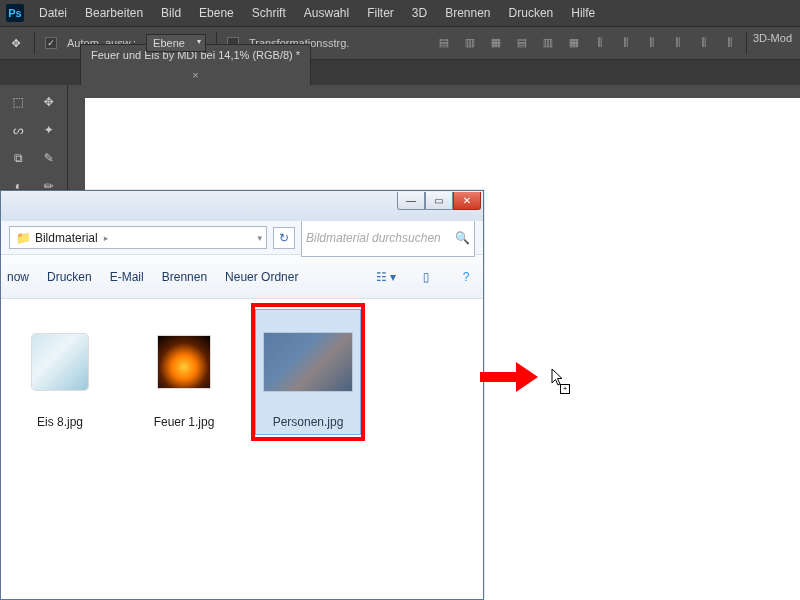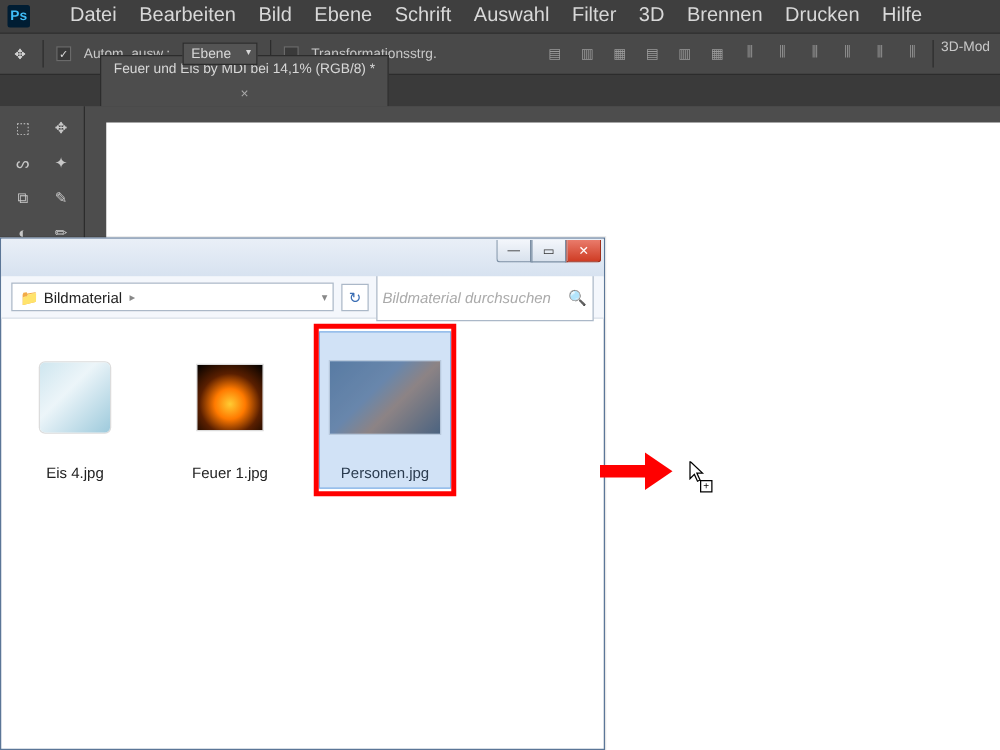--- a/index.html
+++ b/index.html
@@ -1,22 +1,22 @@
 <!DOCTYPE html>
 <html><head>
 <meta charset="utf-8">
 <style>
 * { margin: 0; padding: 0; box-sizing: border-box; font-family: "Segoe UI", Tahoma, sans-serif; }
 body { width: 800px; height: 600px; overflow: hidden; background: #fff; position: relative; }
 
 
 .ps-app { position: absolute; left: 0; top: 0; width: 800px; height: 200px; background: #3f3f3f; }
-.ps-titlebar { display: flex; align-items: center; height: 26px; background: #3f3f3f; padding: 0 6px; gap: 32px; }
+.ps-titlebar { display: flex; align-items: center; height: 26px; background: #3f3f3f; padding: 0 6px; gap: 15px; }
 .ps-logo { width: 18px; height: 18px; background: #001d33; display: flex; align-items: center; justify-content: center; color: #3fbdf9; font-weight: bold; font-size: 11px; border-radius: 2px; }
-.ps-menu { display: flex; gap: 18px; font-size: 16px; color: #d8d8d8; }
+.ps-menu { display: flex; gap: 18px; font-size: 12px; color: #d8d8d8; }
 .ps-menu span { cursor: default; }
 
 .ps-options { display: flex; align-items: center; height: 34px; background: #494949; border-top: 1px solid #2c2c2c; border-bottom: 1px solid #2c2c2c; padding: 0 8px; gap: 10px; font-size: 11px; color: #c8c8c8; }
 .ps-cursor-icon { width: 16px; height: 16px; display: flex; align-items: center; justify-content: center; color: #d8d8d8; }
 .ps-checkbox { width: 12px; height: 12px; border: 1px solid #6a6a6a; background: #3a3a3a; display: inline-flex; align-items: center; justify-content: center; font-size: 9px; color: #d8d8d8; }
 .ps-select { background: #545454; border: 1px solid #2c2c2c; padding: 2px 20px 2px 6px; font-size: 11px; color: #d8d8d8; position: relative; }
 .ps-select::after { content: "▾"; position: absolute; right: 4px; font-size: 8px; }
 .ps-divider { width: 1px; height: 22px; background: #2c2c2c; }
 .ps-opt-icons { display: flex; gap: 6px; margin-left: auto; }
 .ps-opt-icon { width: 20px; height: 20px; border: 1px solid transparent; display: flex; align-items: center; justify-content: center; color: #9a9a9a; font-size: 11px; }
@@ -160,27 +160,38 @@
       <span style="flex:1"></span>
       <span class="sep" style="padding-right:4px">▾</span>
     </div>
     <div class="refresh-btn">↻</div>
     <div class="search-box">
       <span>Bildmaterial durchsuchen</span>
       <span class="mag">🔍</span>
     </div>
   </div>
 
+  <div class="explorer-toolbar">
+    <span class="cmd">now</span>
+    <span class="cmd">Drucken</span>
+    <span class="cmd">E-Mail</span>
+    <span class="cmd">Brennen</span>
+    <span class="cmd">Neuer Ordner</span>
+    <span class="spacer"></span>
+    <span class="tb-icon">☷ ▾</span>
+    <span class="tb-icon">▯</span>
+    <span class="tb-icon" style="color:#2e8fe0">?</span>
+  </div>
 
   <div class="file-pane">
     <div class="file-item">
       <div class="thumb">
           <div class="thumb-inner thumb-ice"></div>
         </div>
-      <span>Eis 4.jpg</span>
+      <span>Eis 8.jpg</span>
     </div>
     <div class="file-item">
       <div class="thumb">
           <div class="thumb-inner thumb-fire1"></div>
         </div>
       <span>Feuer 1.jpg</span>
     </div>
     <div class="file-item selected highlighted">
       <div class="sel-bg"></div>
       <div class="thumb">

